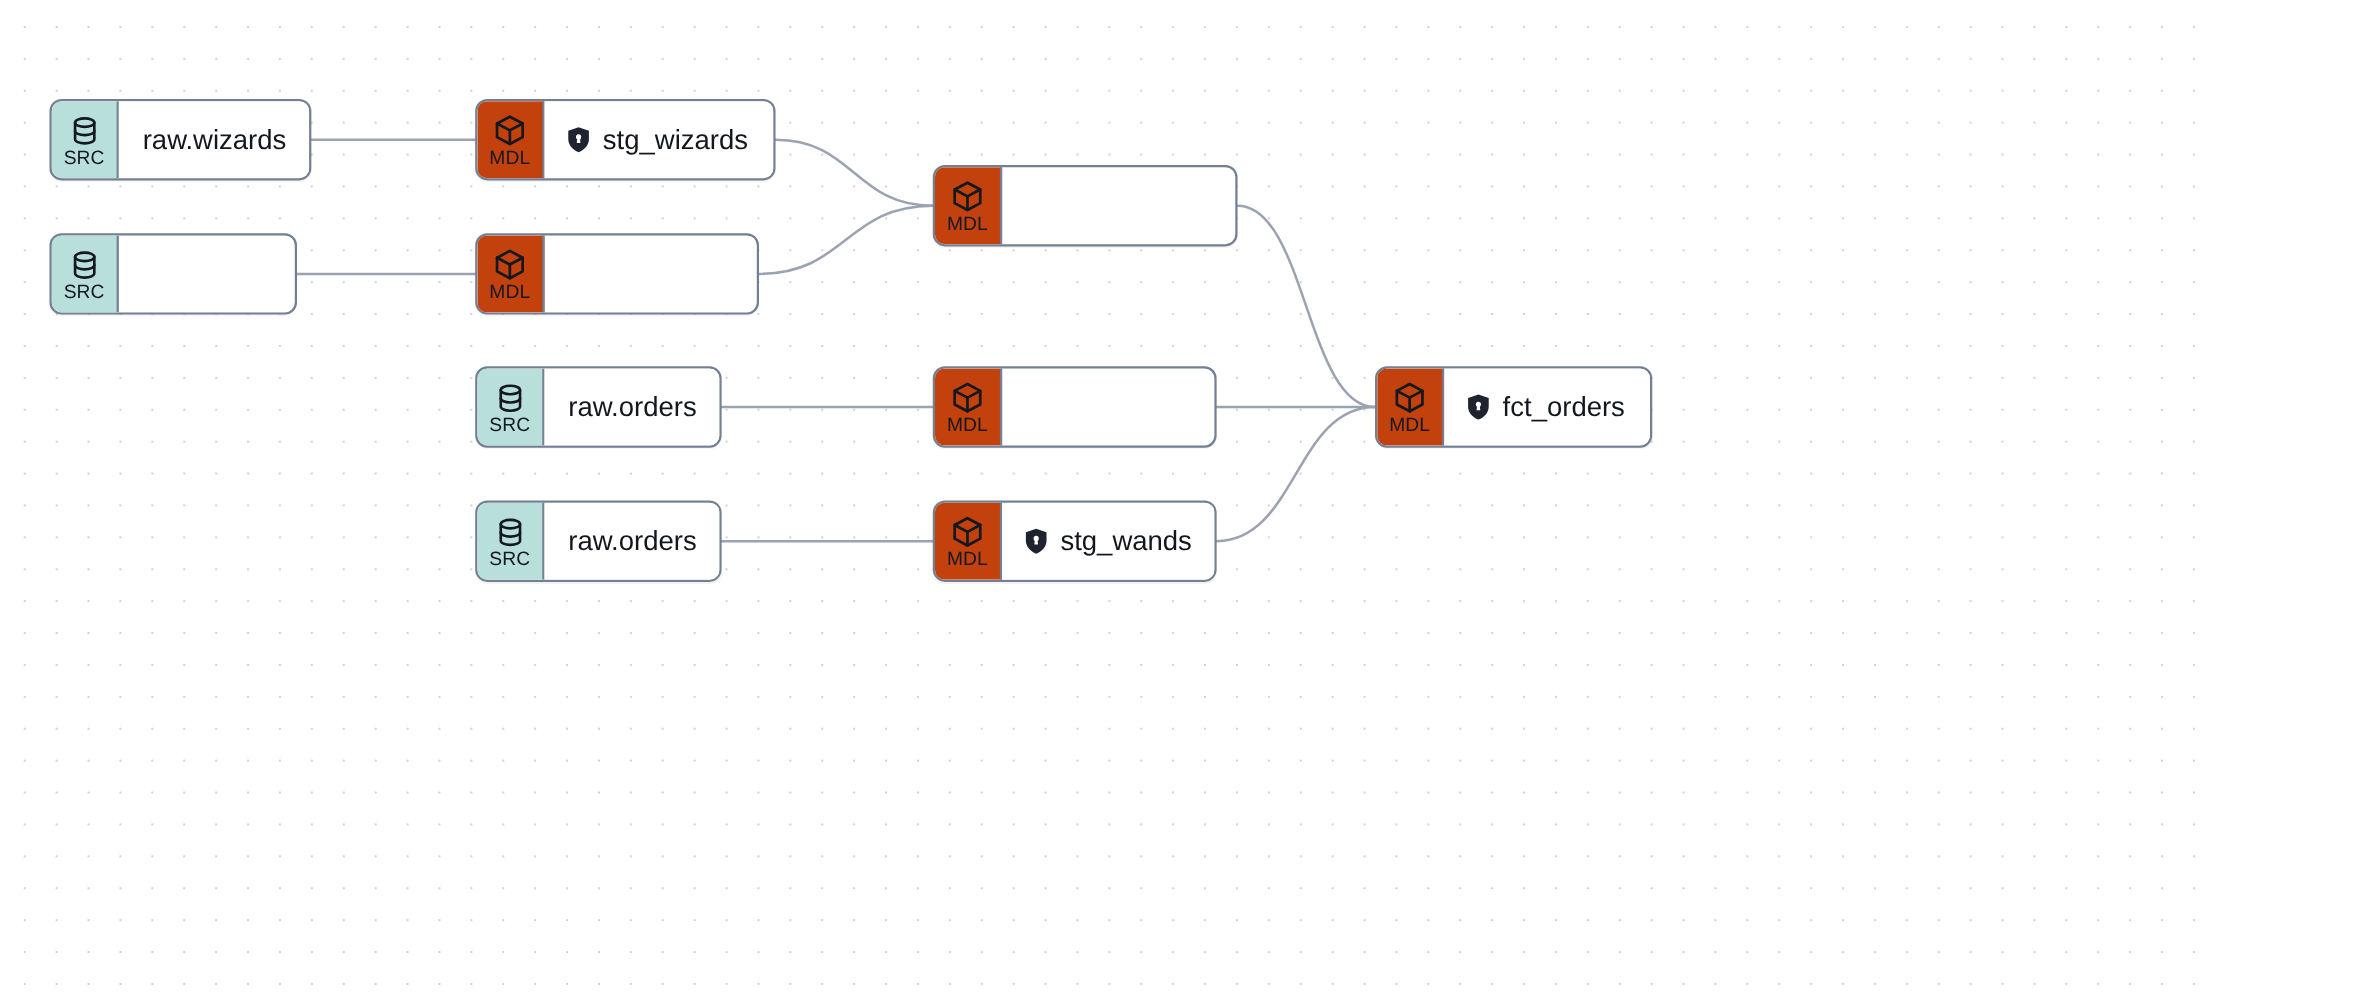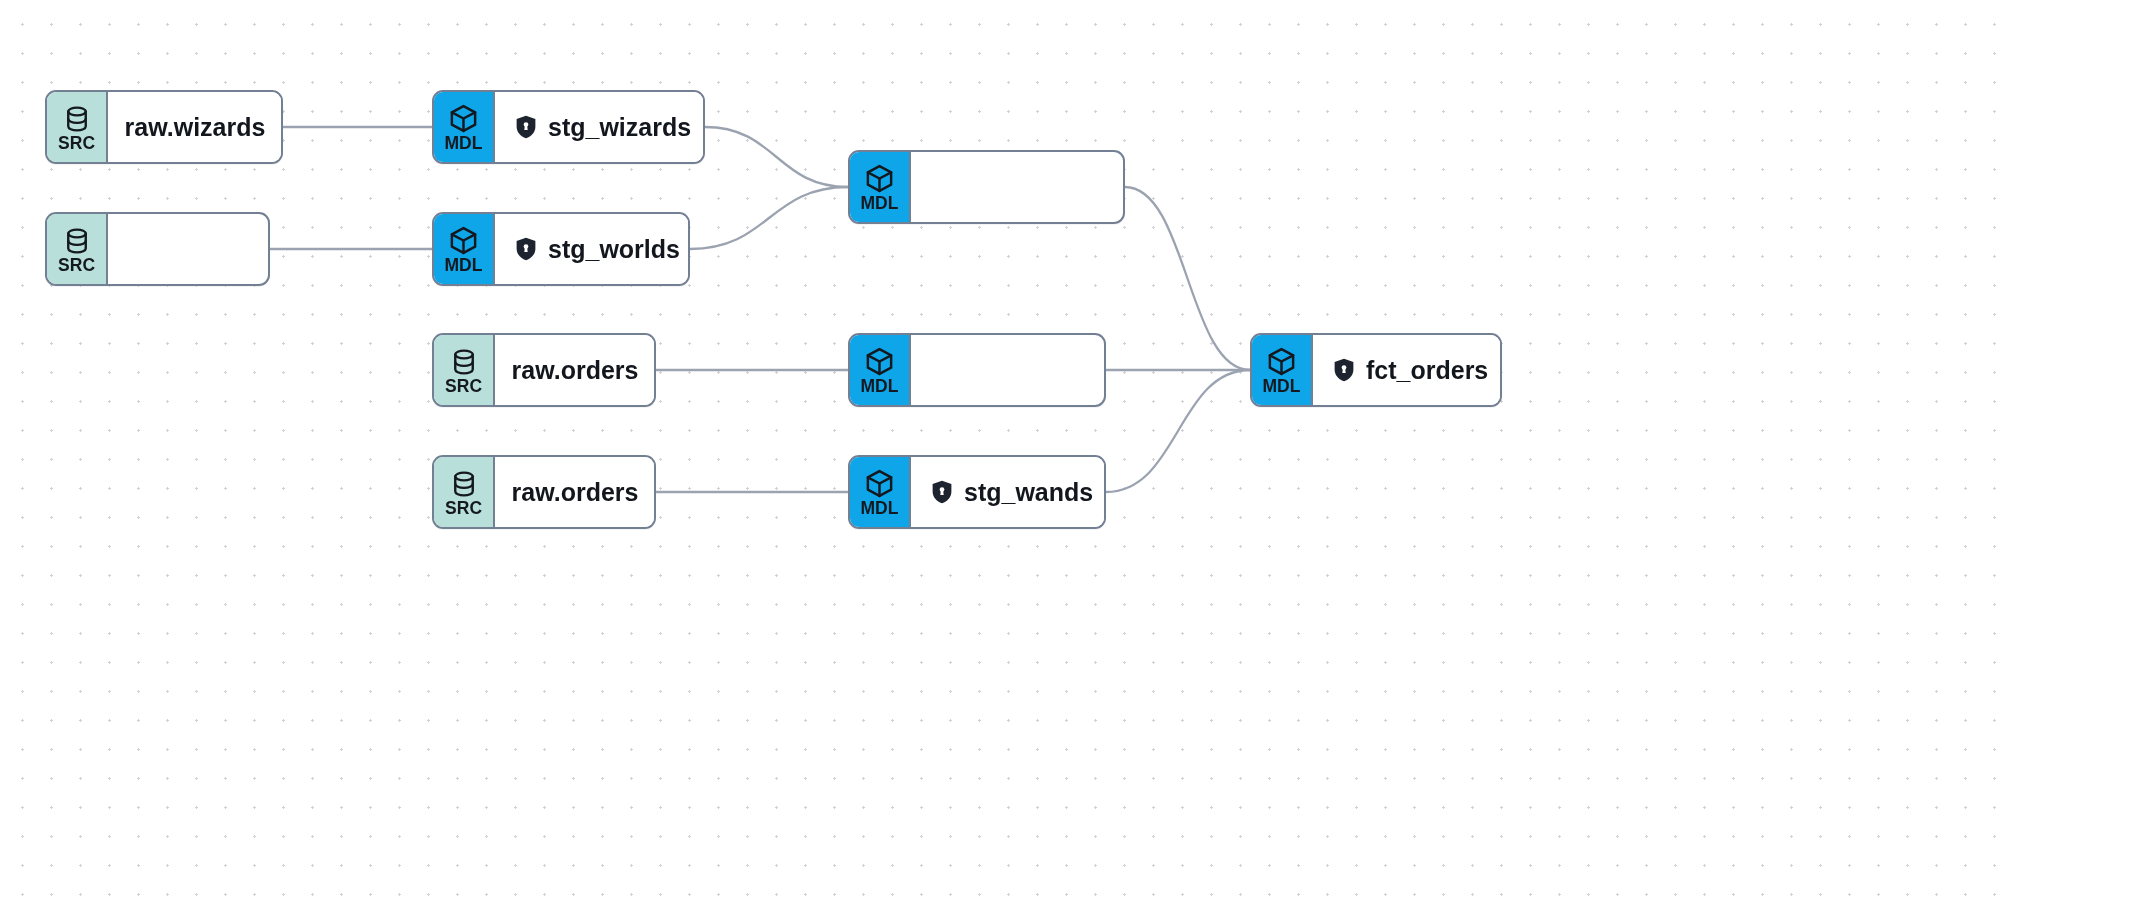--- a/index.html
+++ b/index.html
@@ -17,21 +17,20 @@
   
   #lineage-canvas {
     position: relative;
     width: 1997px;
     height: 904px;
     background-color: #ffffff;
     background-image: radial-gradient(circle, #d2d2d6 1.15px, transparent 1.15px);
     background-size: 29px 29px;
     background-position: 8px 10px;
     overflow: hidden;
-    font-weight: bold;
   }
 
   
   #edge-layer {
     position: absolute;
     left: 0;
     top: 0;
     width: 2148px;
     height: 904px;
     pointer-events: none;
@@ -63,21 +62,21 @@
     flex: 0 0 61px;
     display: flex;
     flex-direction: column;
     align-items: center;
     justify-content: center;
     gap: 1px;
     border-right: 2px solid #737f93;
     padding-top: 2px;
   }
   .badge-src { background: #b9dfdb; }
-  .badge-mdl { background: #0ea5e9; }
+  .badge-mdl { background: #c2410c; }
 
   .badge-icon {
     display: block;
     line-height: 0;
   }
   .badge-text {
     font-size: 17.5px;
     line-height: 1;
     color: #14181f;
     letter-spacing: 0.1px;
@@ -190,78 +189,70 @@
     </div>
     <div class="node" style="left: 432px; top: 212px; width: 258px;">
       <div class="node-badge badge-mdl">
         <span class="badge-icon"><svg width="31" height="31" viewBox="0 0 24 24" fill="none" stroke="#14181f" stroke-width="1.9" stroke-linecap="round" stroke-linejoin="round">
             <path d="M12 2.4 21 7.2v9.6L12 21.6 3 16.8V7.2z"></path>
             <path d="M3 7.2 12 12l9-4.8"></path>
             <path d="M12 12v9.6"></path>
           </svg></span>
         <span class="badge-text">MDL</span>
       </div>
+    </div>
+    <div class="node" style="left: 848px; top: 333px; width: 258px;">
+      <div class="node-badge badge-mdl">
+        <span class="badge-icon"><svg width="31" height="31" viewBox="0 0 24 24" fill="none" stroke="#14181f" stroke-width="1.9" stroke-linecap="round" stroke-linejoin="round">
+            <path d="M12 2.4 21 7.2v9.6L12 21.6 3 16.8V7.2z"></path>
+            <path d="M3 7.2 12 12l9-4.8"></path>
+            <path d="M12 12v9.6"></path>
+          </svg></span>
+        <span class="badge-text">MDL</span>
+      </div>
+    </div>
+    <div class="node" style="left: 848px; top: 455px; width: 258px;">
+      <div class="node-badge badge-mdl">
+        <span class="badge-icon"><svg width="31" height="31" viewBox="0 0 24 24" fill="none" stroke="#14181f" stroke-width="1.9" stroke-linecap="round" stroke-linejoin="round">
+            <path d="M12 2.4 21 7.2v9.6L12 21.6 3 16.8V7.2z"></path>
+            <path d="M3 7.2 12 12l9-4.8"></path>
+            <path d="M12 12v9.6"></path>
+          </svg></span>
+        <span class="badge-text">MDL</span>
+      </div>
       <div class="node-body">
         <span class="shield-icon"><svg width="22" height="24" viewBox="0 0 20 22" fill="#1d2430">
             <path d="M10 0.6 1.4 3.6v7.1c0 4.7 3.6 8.9 8.6 10.7 5-1.8 8.6-6 8.6-10.7V3.6z"></path>
             <circle cx="10" cy="8.7" r="2.15" fill="#ffffff"></circle>
             <path d="M8.95 9.4h2.1l.5 4.3h-3.1z" fill="#ffffff"></path>
           </svg></span>
-        <span class="node-label">stg_worlds</span>
-      </div>
-    </div>
-    <div class="node" style="left: 848px; top: 333px; width: 258px;">
-      <div class="node-badge badge-mdl">
-        <span class="badge-icon"><svg width="31" height="31" viewBox="0 0 24 24" fill="none" stroke="#14181f" stroke-width="1.9" stroke-linecap="round" stroke-linejoin="round">
-            <path d="M12 2.4 21 7.2v9.6L12 21.6 3 16.8V7.2z"></path>
-            <path d="M3 7.2 12 12l9-4.8"></path>
-            <path d="M12 12v9.6"></path>
-          </svg></span>
-        <span class="badge-text">MDL</span>
-      </div>
-    </div>
-    <div class="node" style="left: 848px; top: 455px; width: 258px;">
+        <span class="node-label">stg_wands</span>
+      </div>
+    </div>
+    <div class="node" style="left: 848px; top: 150px; width: 277px;">
+      <div class="node-badge badge-mdl">
+        <span class="badge-icon"><svg width="31" height="31" viewBox="0 0 24 24" fill="none" stroke="#14181f" stroke-width="1.9" stroke-linecap="round" stroke-linejoin="round">
+            <path d="M12 2.4 21 7.2v9.6L12 21.6 3 16.8V7.2z"></path>
+            <path d="M3 7.2 12 12l9-4.8"></path>
+            <path d="M12 12v9.6"></path>
+          </svg></span>
+        <span class="badge-text">MDL</span>
+      </div>
+    </div>
+    <div class="node" style="left: 1250px; top: 333px; width: 252px;">
       <div class="node-badge badge-mdl">
         <span class="badge-icon"><svg width="31" height="31" viewBox="0 0 24 24" fill="none" stroke="#14181f" stroke-width="1.9" stroke-linecap="round" stroke-linejoin="round">
             <path d="M12 2.4 21 7.2v9.6L12 21.6 3 16.8V7.2z"></path>
             <path d="M3 7.2 12 12l9-4.8"></path>
             <path d="M12 12v9.6"></path>
           </svg></span>
         <span class="badge-text">MDL</span>
       </div>
       <div class="node-body">
         <span class="shield-icon"><svg width="22" height="24" viewBox="0 0 20 22" fill="#1d2430">
             <path d="M10 0.6 1.4 3.6v7.1c0 4.7 3.6 8.9 8.6 10.7 5-1.8 8.6-6 8.6-10.7V3.6z"></path>
             <circle cx="10" cy="8.7" r="2.15" fill="#ffffff"></circle>
             <path d="M8.95 9.4h2.1l.5 4.3h-3.1z" fill="#ffffff"></path>
           </svg></span>
-        <span class="node-label">stg_wands</span>
-      </div>
-    </div>
-    <div class="node" style="left: 848px; top: 150px; width: 277px;">
-      <div class="node-badge badge-mdl">
-        <span class="badge-icon"><svg width="31" height="31" viewBox="0 0 24 24" fill="none" stroke="#14181f" stroke-width="1.9" stroke-linecap="round" stroke-linejoin="round">
-            <path d="M12 2.4 21 7.2v9.6L12 21.6 3 16.8V7.2z"></path>
-            <path d="M3 7.2 12 12l9-4.8"></path>
-            <path d="M12 12v9.6"></path>
-          </svg></span>
-        <span class="badge-text">MDL</span>
-      </div>
-    </div>
-    <div class="node" style="left: 1250px; top: 333px; width: 252px;">
-      <div class="node-badge badge-mdl">
-        <span class="badge-icon"><svg width="31" height="31" viewBox="0 0 24 24" fill="none" stroke="#14181f" stroke-width="1.9" stroke-linecap="round" stroke-linejoin="round">
-            <path d="M12 2.4 21 7.2v9.6L12 21.6 3 16.8V7.2z"></path>
-            <path d="M3 7.2 12 12l9-4.8"></path>
-            <path d="M12 12v9.6"></path>
-          </svg></span>
-        <span class="badge-text">MDL</span>
-      </div>
-      <div class="node-body">
-        <span class="shield-icon"><svg width="22" height="24" viewBox="0 0 20 22" fill="#1d2430">
-            <path d="M10 0.6 1.4 3.6v7.1c0 4.7 3.6 8.9 8.6 10.7 5-1.8 8.6-6 8.6-10.7V3.6z"></path>
-            <circle cx="10" cy="8.7" r="2.15" fill="#ffffff"></circle>
-            <path d="M8.95 9.4h2.1l.5 4.3h-3.1z" fill="#ffffff"></path>
-          </svg></span>
         <span class="node-label">fct_orders</span>
       </div>
     </div>
   </div>
 
 </body></html>

